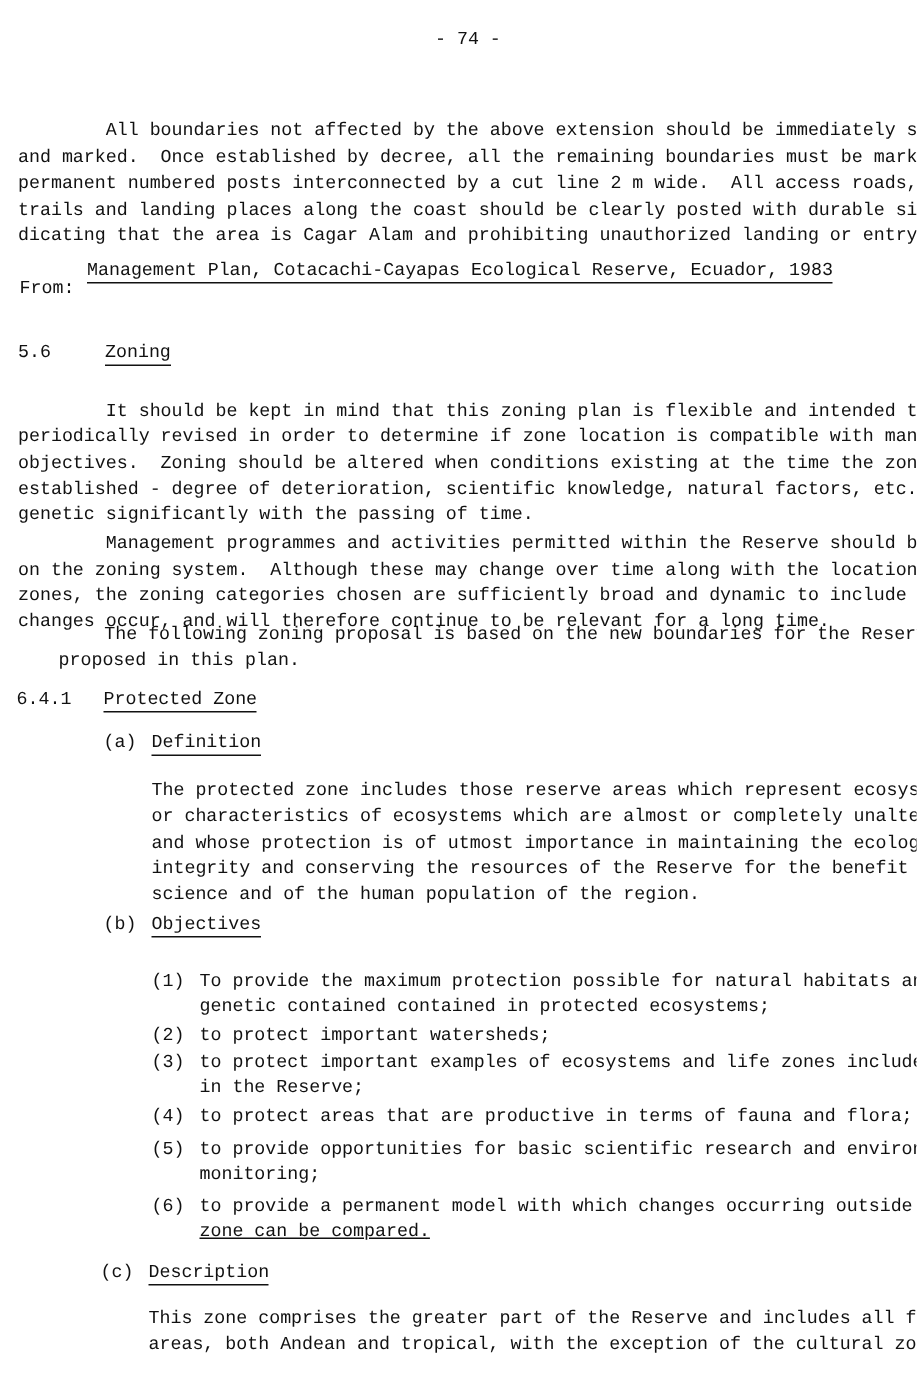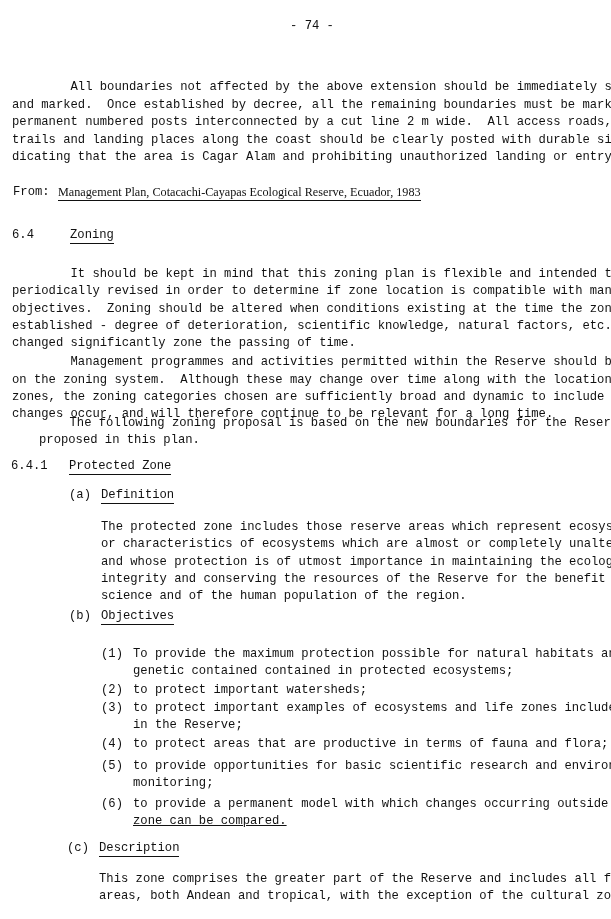--- a/index.html
+++ b/index.html
@@ -17,31 +17,31 @@
 
   <div>
     <div class="abs" style="left:12px;top:79px;">        All boundaries not affected by the above extension should be immediately surveyed</div>
     <div class="abs" style="left:12px;top:97px;">and marked.  Once established by decree, all the remaining boundaries must be marked, using</div>
     <div class="abs" style="left:12px;top:114px;">permanent numbered posts interconnected by a cut line 2 m wide.  All access roads, foot</div>
     <div class="abs" style="left:12px;top:132px;">trails and landing places along the coast should be clearly posted with durable signs in-</div>
     <div class="abs" style="left:12px;top:149px;">dicating that the area is Cagar Alam and prohibiting unauthorized landing or entry.</div>
   </div>
 
   <div class="abs" style="left:13px;top:184px;">From:</div>
-  <div class="abs" style="left:58px;top:184px;font-family:Liberation Serif, serif;"><span class="ul2">Management Plan, Cotacachi-Cayapas Ecological Reserve, Ecuador, 1983</span></div>
+  <div class="abs" style="left:58px;top:172px;"><span class="ul2">Management Plan, Cotacachi-Cayapas Ecological Reserve, Ecuador, 1983</span></div>
 
-  <div class="abs" style="left:12px;top:227px;">6.4</div>
+  <div class="abs" style="left:12px;top:227px;">5.6</div>
   <div class="abs" style="left:70px;top:227px;"><span class="ul2">Zoning</span></div>
 
   <div>
     <div class="abs" style="left:12px;top:266px;">        It should be kept in mind that this zoning plan is flexible and intended to be</div>
     <div class="abs" style="left:12px;top:283px;">periodically revised in order to determine if zone location is compatible with management</div>
     <div class="abs" style="left:12px;top:301px;">objectives.  Zoning should be altered when conditions existing at the time the zones were</div>
     <div class="abs" style="left:12px;top:318px;">established - degree of deterioration, scientific knowledge, natural factors, etc. - have</div>
-    <div class="abs" style="left:12px;top:335px;">changed significantly zone the passing of time.</div>
+    <div class="abs" style="left:12px;top:335px;">genetic significantly with the passing of time.</div>
   </div>
 
   <div>
     <div class="abs" style="left:12px;top:354px;">        Management programmes and activities permitted within the Reserve should be based</div>
     <div class="abs" style="left:12px;top:372px;">on the zoning system.  Although these may change over time along with the location of the</div>
     <div class="abs" style="left:12px;top:389px;">zones, the zoning categories chosen are sufficiently broad and dynamic to include whatever</div>
     <div class="abs" style="left:12px;top:406px;">changes occur, and will therefore continue to be relevant for a long time.</div>
   </div>
 
   <div>

